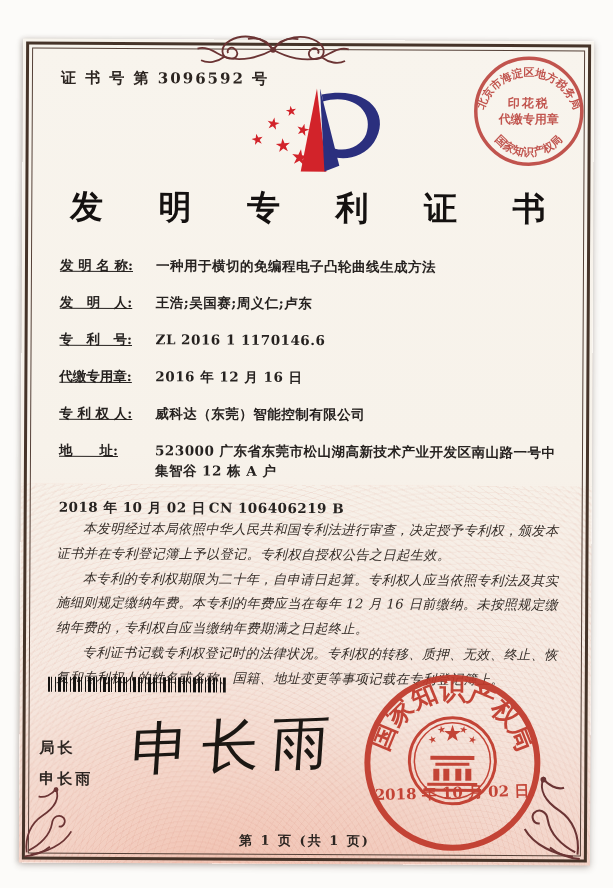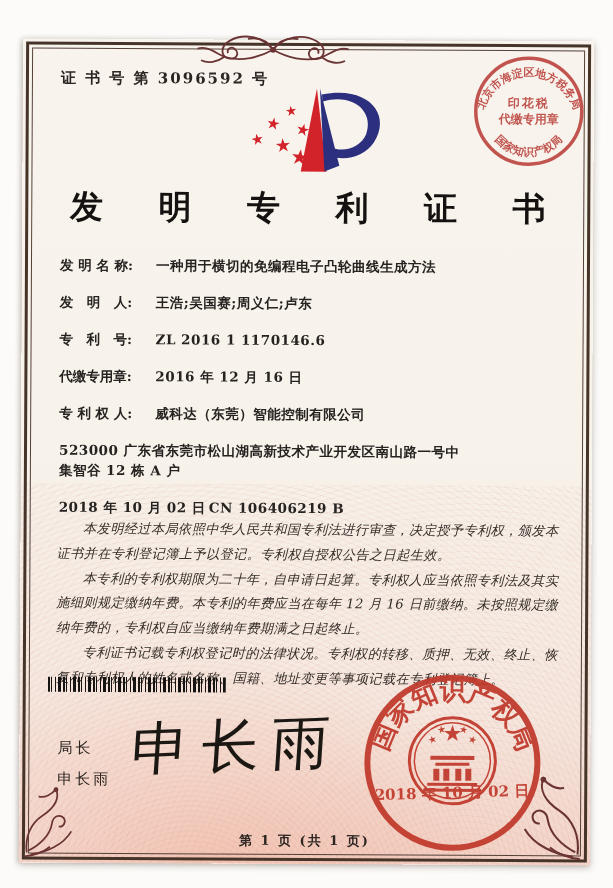--- a/index.html
+++ b/index.html
@@ -17,32 +17,32 @@
       repeating-radial-gradient(circle at 78% 122%, rgba(204,118,98,.08) 0 1px, transparent 1px 6px),
       radial-gradient(ellipse 430px 330px at 33% 106%, rgba(238,158,132,.42), transparent 70%),
       radial-gradient(ellipse 470px 270px at 80% 112%, rgba(238,170,148,.30), transparent 72%);}
   .cert-no{position:absolute;left:38px;top:30px;font-size:15px;font-weight:bold;letter-spacing:2px;color:#2c2521;}
   .tax-stamp{position:absolute;left:446px;top:10px;width:120px;height:120px;opacity:.82;z-index:6;}
   .logo{position:absolute;left:215px;top:44px;width:168px;height:96px;}
   .title{position:absolute;left:0;right:0;top:146px;text-align:center;font-size:33px;font-weight:700;
          letter-spacing:22px;text-indent:22px;color:#141110;}
   .fields{position:absolute;left:38px;top:216px;right:26px;font-size:13.5px;font-weight:bold;color:#262220;}
   .row{display:flex;margin-bottom:17px;line-height:20px;}
-  .row .lab{flex:none;width:96px;white-space:pre;}
+  .row .lab{flex:none;width:96px;white-space:pre;text-decoration:underline;}
   .row .val{width:402px;letter-spacing:.5px;}
   .row.grant{gap:0;}
   .row.grant .val{width:150px;}
   .row.grant .lab2{flex:none;width:96px;white-space:pre;margin-left:34px;}
   .paras{position:absolute;left:36px;right:32px;top:478px;font-size:13.2px;line-height:1.88;
          color:#352d28;font-style:italic;font-weight:500;letter-spacing:.4px;}
   .paras p{margin:0;text-indent:2em;}
   .barcode{position:absolute;left:28px;top:638px;width:178px;height:15px;
     background:repeating-linear-gradient(90deg,#161412 0 2px,transparent 2px 3px,#161412 3px 4px,
       transparent 4px 7px,#161412 7px 8px,transparent 8px 10px,#161412 10px 13px,transparent 13px 15px);}
-  .director{position:absolute;left:38px;top:694px;font-size:15px;font-weight:normal;line-height:31px;color:#2c2521;letter-spacing:3px;}
+  .director{position:absolute;left:20px;top:694px;font-size:15px;font-weight:bold;line-height:31px;color:#2c2521;letter-spacing:3px;}
   .signature{position:absolute;left:112px;top:668px;font-size:58px;color:#1b1713;letter-spacing:12px;
              transform:rotate(-2.5deg) skewX(-6deg);font-weight:400;z-index:3;}
   .seal{position:absolute;left:338px;top:627px;width:190px;height:190px;z-index:5;opacity:.93;}
   .footer{position:absolute;left:0;right:0;top:792px;text-align:center;font-size:13px;font-weight:bold;
           letter-spacing:2px;color:#2c2521;}
   .orn-top{position:absolute;left:160px;top:-10px;width:180px;height:40px;z-index:4;}
   .orn-bl{position:absolute;left:2px;bottom:4px;width:58px;height:78px;z-index:4;}
   .orn-br{position:absolute;right:4px;bottom:4px;width:72px;height:92px;transform:scaleX(-1);z-index:4;}
 </style>
 </head>
@@ -140,20 +140,21 @@
       </div>
       <div class="row">
         <span class="lab">代缴专用章:</span>
         <span class="val">2016 年 12 月 16 日</span>
       </div>
       <div class="row">
         <span class="lab">专 利 权 人:</span>
         <span class="val">威科达（东莞）智能控制有限公司</span>
       </div>
       <div class="row">
+        <span class="lab">地　　址:</span>
         <span class="val">523000 广东省东莞市松山湖高新技术产业开发区南山路一号中集智谷 12 栋 A 户</span>
       </div>
       <div class="row grant">
         <span class="val">2018 年 10 月 02 日</span>
         <span class="val">CN 106406219 B</span>
       </div>
     </div>
 
     <div class="paras">
       <p>本发明经过本局依照中华人民共和国专利法进行审查，决定授予专利权，颁发本证书并在专利登记簿上予以登记。专利权自授权公告之日起生效。</p>

